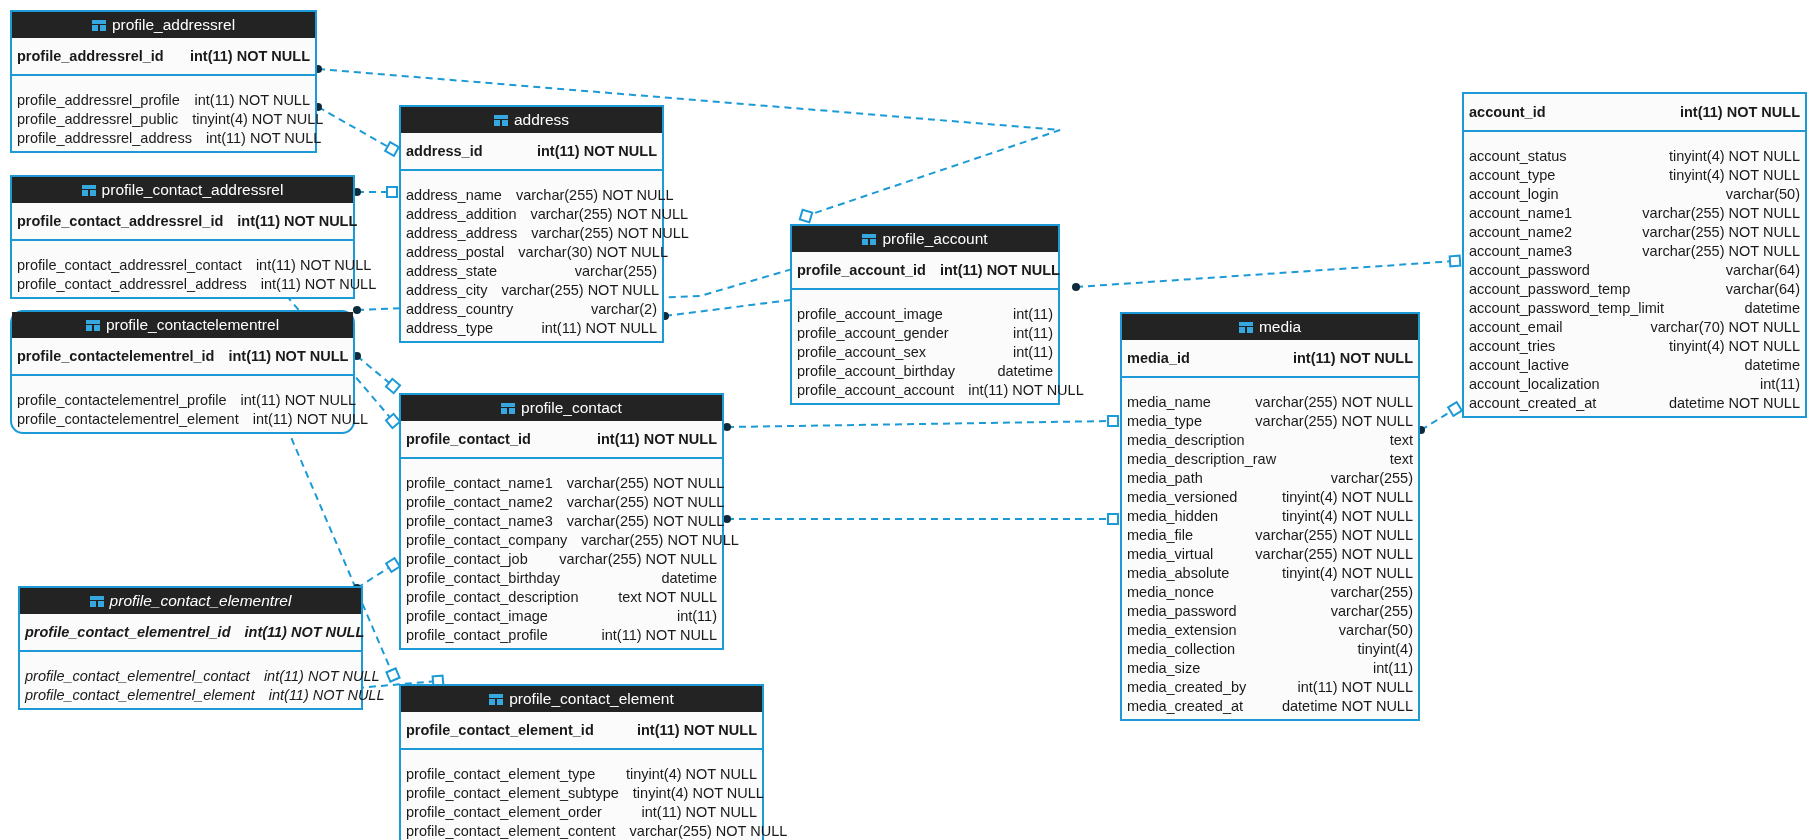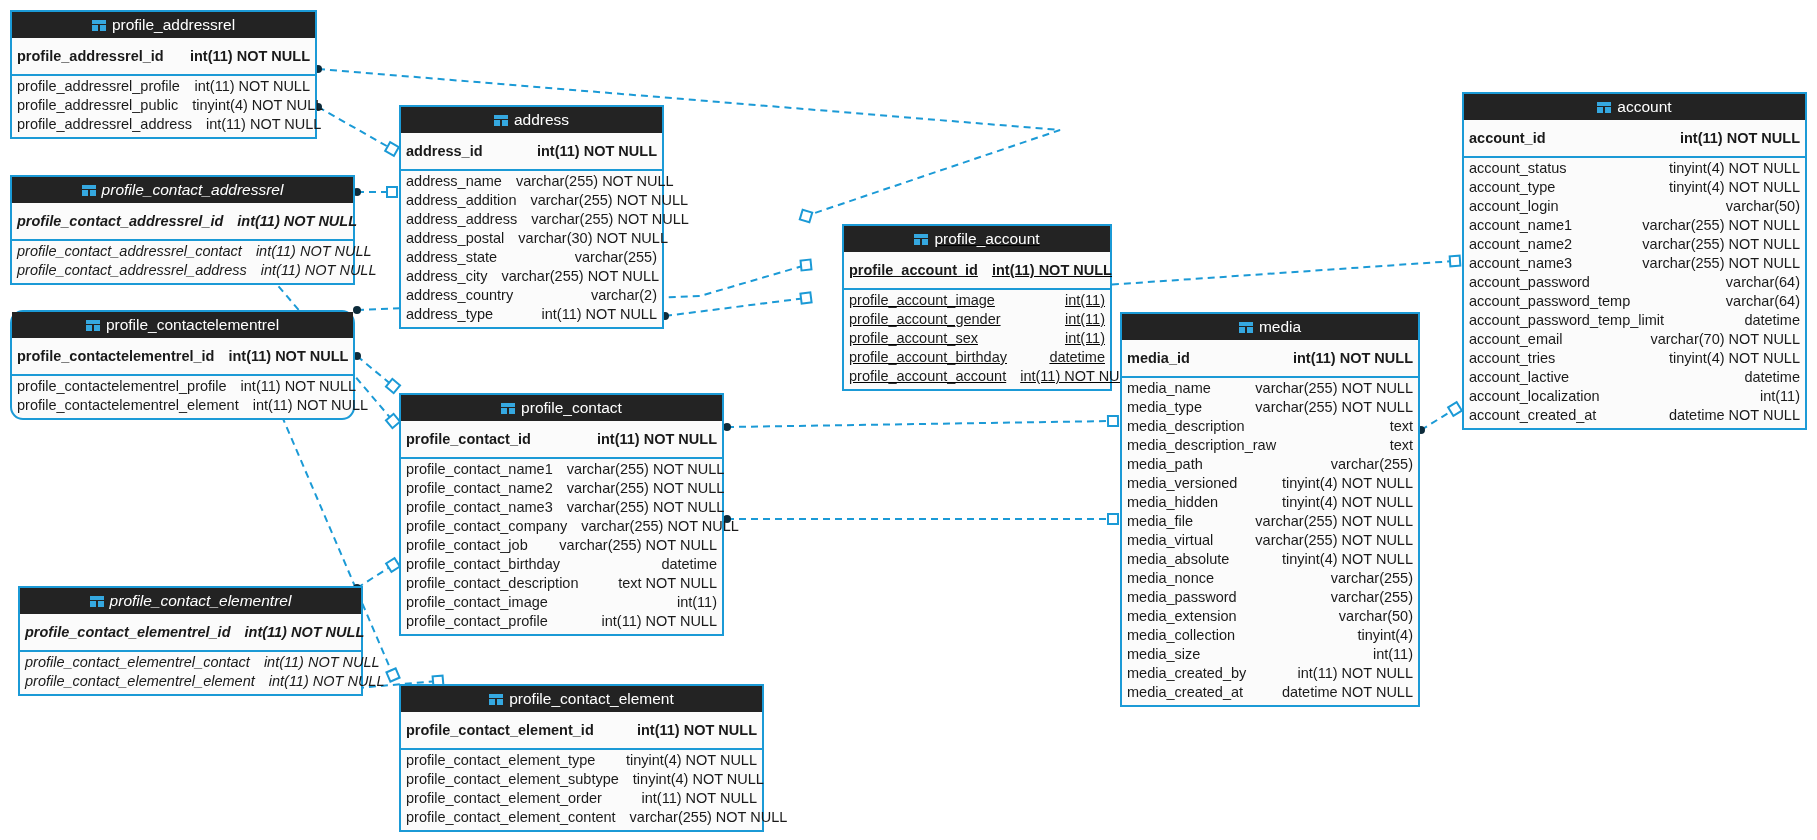--- a/index.html
+++ b/index.html
@@ -73,21 +73,21 @@
     color: #1a1a1a;
     white-space: nowrap;
   }
   .pk-row .row {
     font-weight: bold;
     height: 36px;
     line-height: 22px;
   }
   .row .col-name { text-align: left; }
   .row .col-type { text-align: right; padding-left: 14px; }
-  .body-rows { padding: 1px 0 3px 0; }
+  .body-rows { padding: 15px 0 3px 0; }
 
   
 </style>
 </head>
 <body>
 
 <div id="canvas">
   <svg id="wires" width="1817" height="840" viewBox="0 0 1817 840">
       <g>
         <path d="M 318 69 L 1060 130 L 806 216" fill="none" stroke="#1b9ad6" stroke-width="2" stroke-dasharray="7 5"></path>
@@ -184,21 +184,21 @@
           <div class="row">
             <span class="col-name">profile_addressrel_public</span>
             <span class="col-type">tinyint(4) NOT NULL</span>
           </div>
           <div class="row">
             <span class="col-name">profile_addressrel_address</span>
             <span class="col-type">int(11) NOT NULL</span>
           </div>
         </div>
       </div>
-      <div class="tbl" style="left: 10px; top: 175px; width: 345px; font-style: italic;">
+      <div class="tbl" style="left: 10px; top: 175px; width: 345px;">
         <div class="tbl-header">
           <span class="tbl-icon">
             <i class="r1"></i>
             <i class="r2a"></i>
             <i class="r2b"></i>
           </span>
           <span>profile_contact_addressrel</span>
         </div>
         <div class="pk-row">
           <div class="row">
@@ -400,21 +400,21 @@
           <div class="row">
             <span class="col-name">profile_contact_element_order</span>
             <span class="col-type">int(11) NOT NULL</span>
           </div>
           <div class="row">
             <span class="col-name">profile_contact_element_content</span>
             <span class="col-type">varchar(255) NOT NULL</span>
           </div>
         </div>
       </div>
-      <div class="tbl" style="left: 842px; top: 224px; width: 270px; text-decoration: underline;">
+      <div class="tbl" style="left: 790px; top: 224px; width: 270px;">
         <div class="tbl-header">
           <span class="tbl-icon">
             <i class="r1"></i>
             <i class="r2a"></i>
             <i class="r2b"></i>
           </span>
           <span>profile_account</span>
         </div>
         <div class="pk-row">
           <div class="row">
@@ -525,28 +525,20 @@
             <span class="col-name">media_created_by</span>
             <span class="col-type">int(11) NOT NULL</span>
           </div>
           <div class="row">
             <span class="col-name">media_created_at</span>
             <span class="col-type">datetime NOT NULL</span>
           </div>
         </div>
       </div>
       <div class="tbl" style="left: 1462px; top: 92px; width: 345px;">
-        <div class="tbl-header">
-          <span class="tbl-icon">
-            <i class="r1"></i>
-            <i class="r2a"></i>
-            <i class="r2b"></i>
-          </span>
-          <span>account</span>
-        </div>
         <div class="pk-row">
           <div class="row">
             <span class="col-name">account_id</span>
             <span class="col-type">int(11) NOT NULL</span>
           </div>
         </div>
         <div class="body-rows">
           <div class="row">
             <span class="col-name">account_status</span>
             <span class="col-type">tinyint(4) NOT NULL</span>

